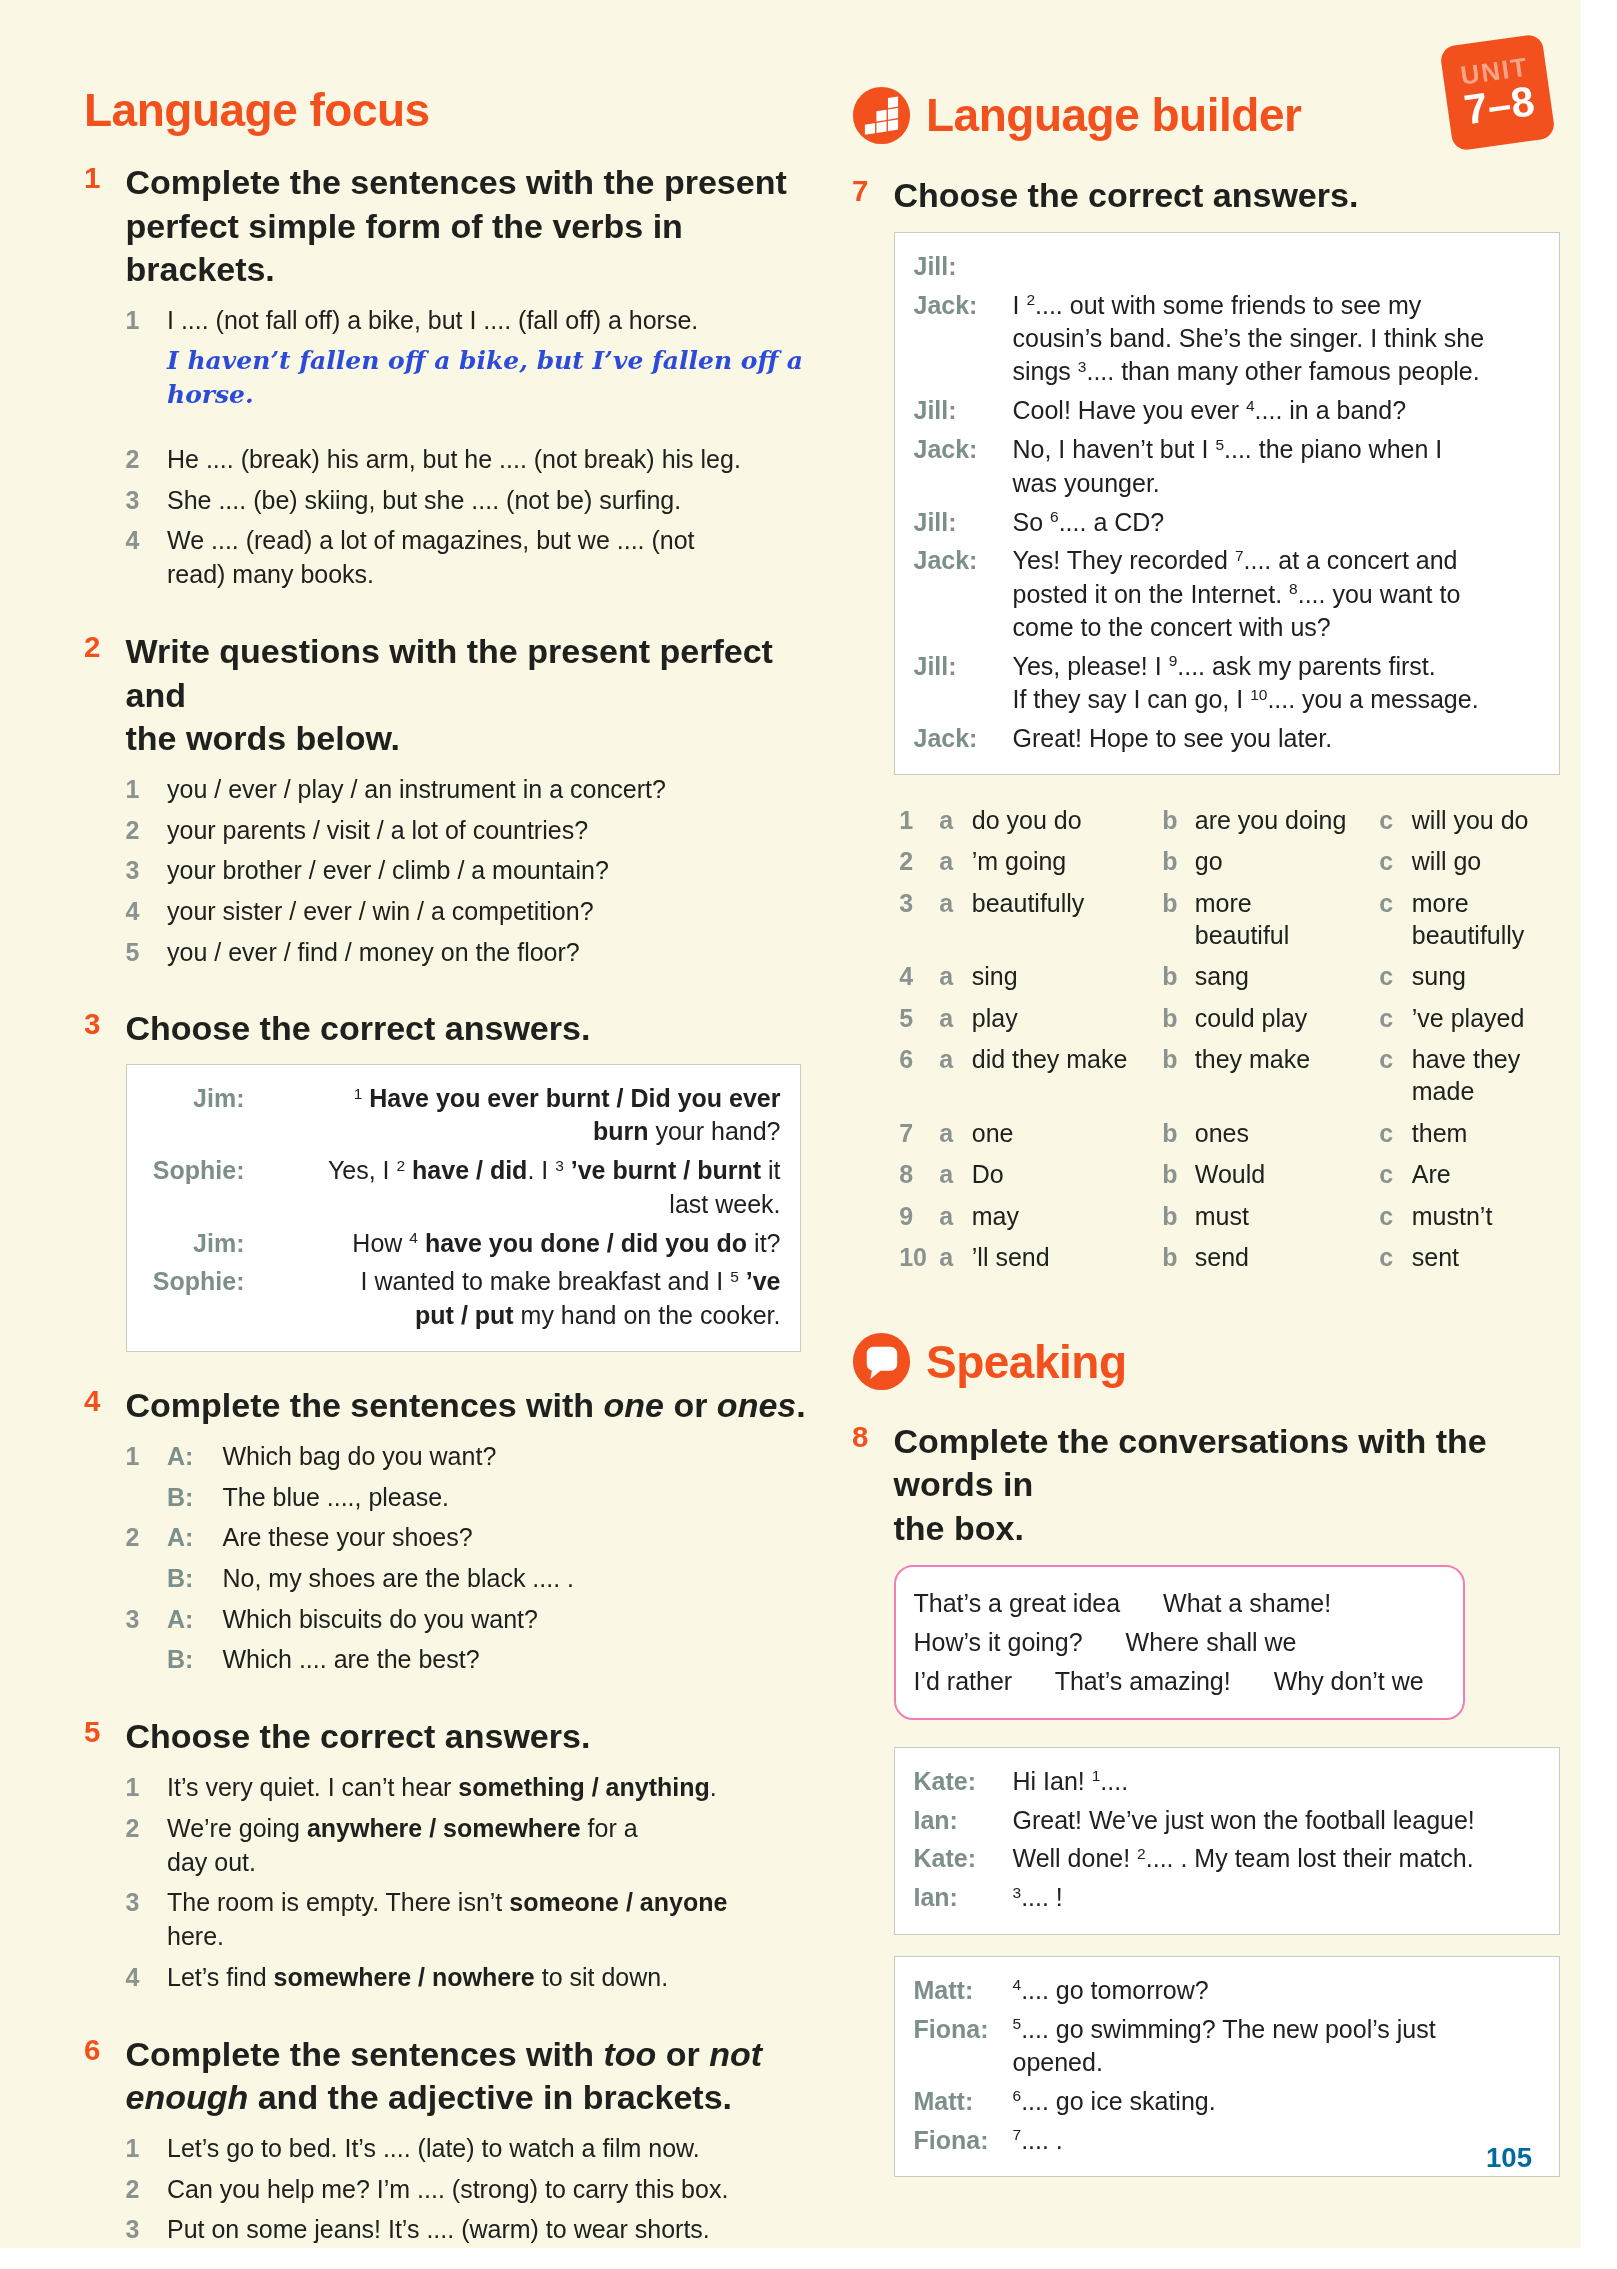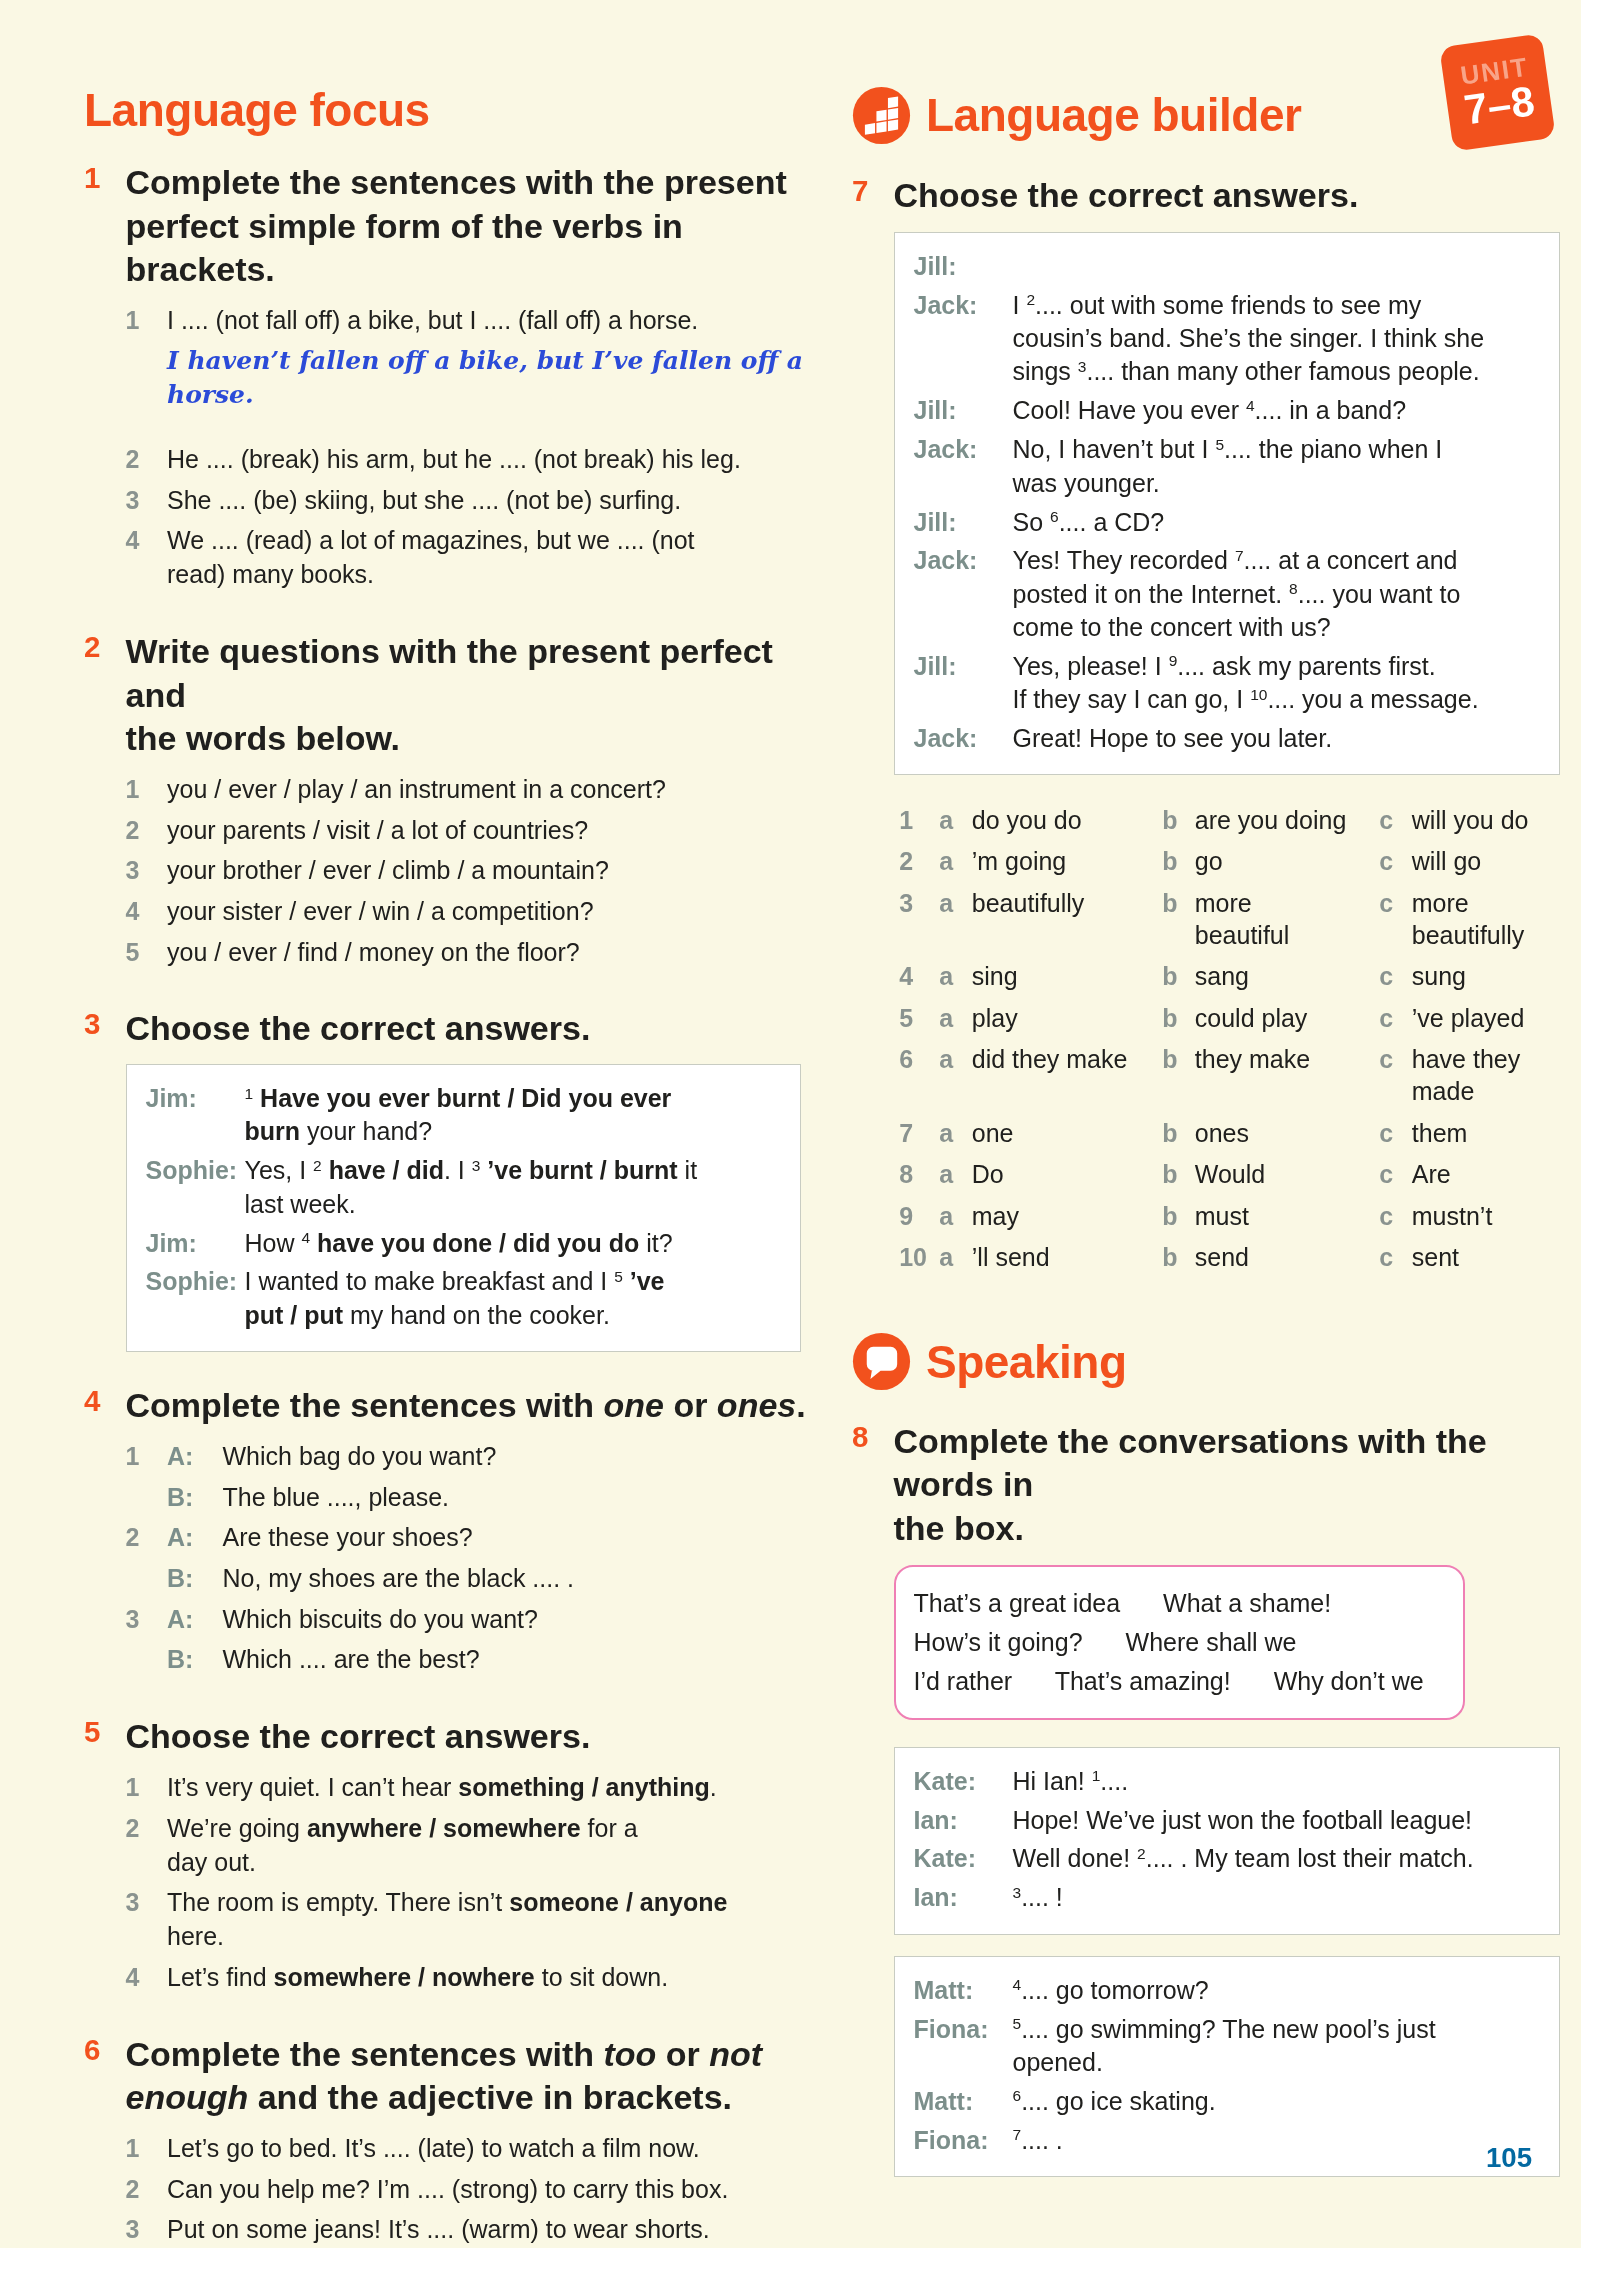--- a/index.html
+++ b/index.html
@@ -41,21 +41,21 @@
   .item{display:grid;grid-template-columns:32px 1fr;column-gap:9.5px;font-size:25px;line-height:1.36;margin-bottom:6.7px;}
   .inum{color:var(--numgray);font-weight:bold;}
   .item.qa{grid-template-columns:32px 46px 1fr;}
   .sp{color:var(--speaker);font-weight:bold;}
   .answer-row{margin-bottom:30px;}
   .answer{color:var(--blue);font-weight:bold;font-style:italic;font-family:"DejaVu Serif", serif;font-size:25px;}
 
   .dlg{background:#ffffff;border:1.9px solid var(--boxborder);padding:17px 19px 13.3px 19px;}
   .dlg-row{display:grid;grid-template-columns:99px 1fr;font-size:25px;line-height:1.33;margin-bottom:5.7px;}
   .dlg-sp{color:var(--speaker);font-weight:bold;}
-  .ex3-box{width:675px;margin-top:13.3px;}
+  .ex3-box{width:675px;margin-top:13.3px;text-align:right;}
   .ex7-box{width:100%;margin:15px 0 28.5px 0;}
   .ex8-box{width:100%;margin-bottom:21px;}
 
   sup{font-size:62%;vertical-align:baseline;position:relative;top:-0.55em;line-height:0;}
 
   .options{width:100%;display:grid;grid-template-columns:40px 223px 217px 1fr;row-gap:9.5px;
     font-size:25px;line-height:1.28;margin-bottom:27px;padding-left:5.7px;}
   .onum{color:var(--numgray);font-weight:bold;}
   .ocell{display:grid;grid-template-columns:25px 1fr;column-gap:7.6px;padding-right:11.4px;}
   .olet{color:var(--numgray);font-weight:bold;}
@@ -481,21 +481,21 @@
           </div>
         </div>
 
         <div class="dlg ex8-box">
           <div class="dlg-row">
             <span class="dlg-sp">Kate:</span>
             <span class="dlg-text">Hi Ian! <sup>1</sup>....</span>
           </div>
           <div class="dlg-row">
             <span class="dlg-sp">Ian:</span>
-            <span class="dlg-text">Hope! We’ve just won the football league!</span>
+            <span class="dlg-text">Great! We’ve just won the football league!</span>
           </div>
           <div class="dlg-row">
             <span class="dlg-sp">Kate:</span>
             <span class="dlg-text">Well done! <sup>2</sup>.... . My team lost their match.</span>
           </div>
           <div class="dlg-row">
             <span class="dlg-sp">Ian:</span>
             <span class="dlg-text"><sup>3</sup>.... !</span>
           </div>
         </div>

